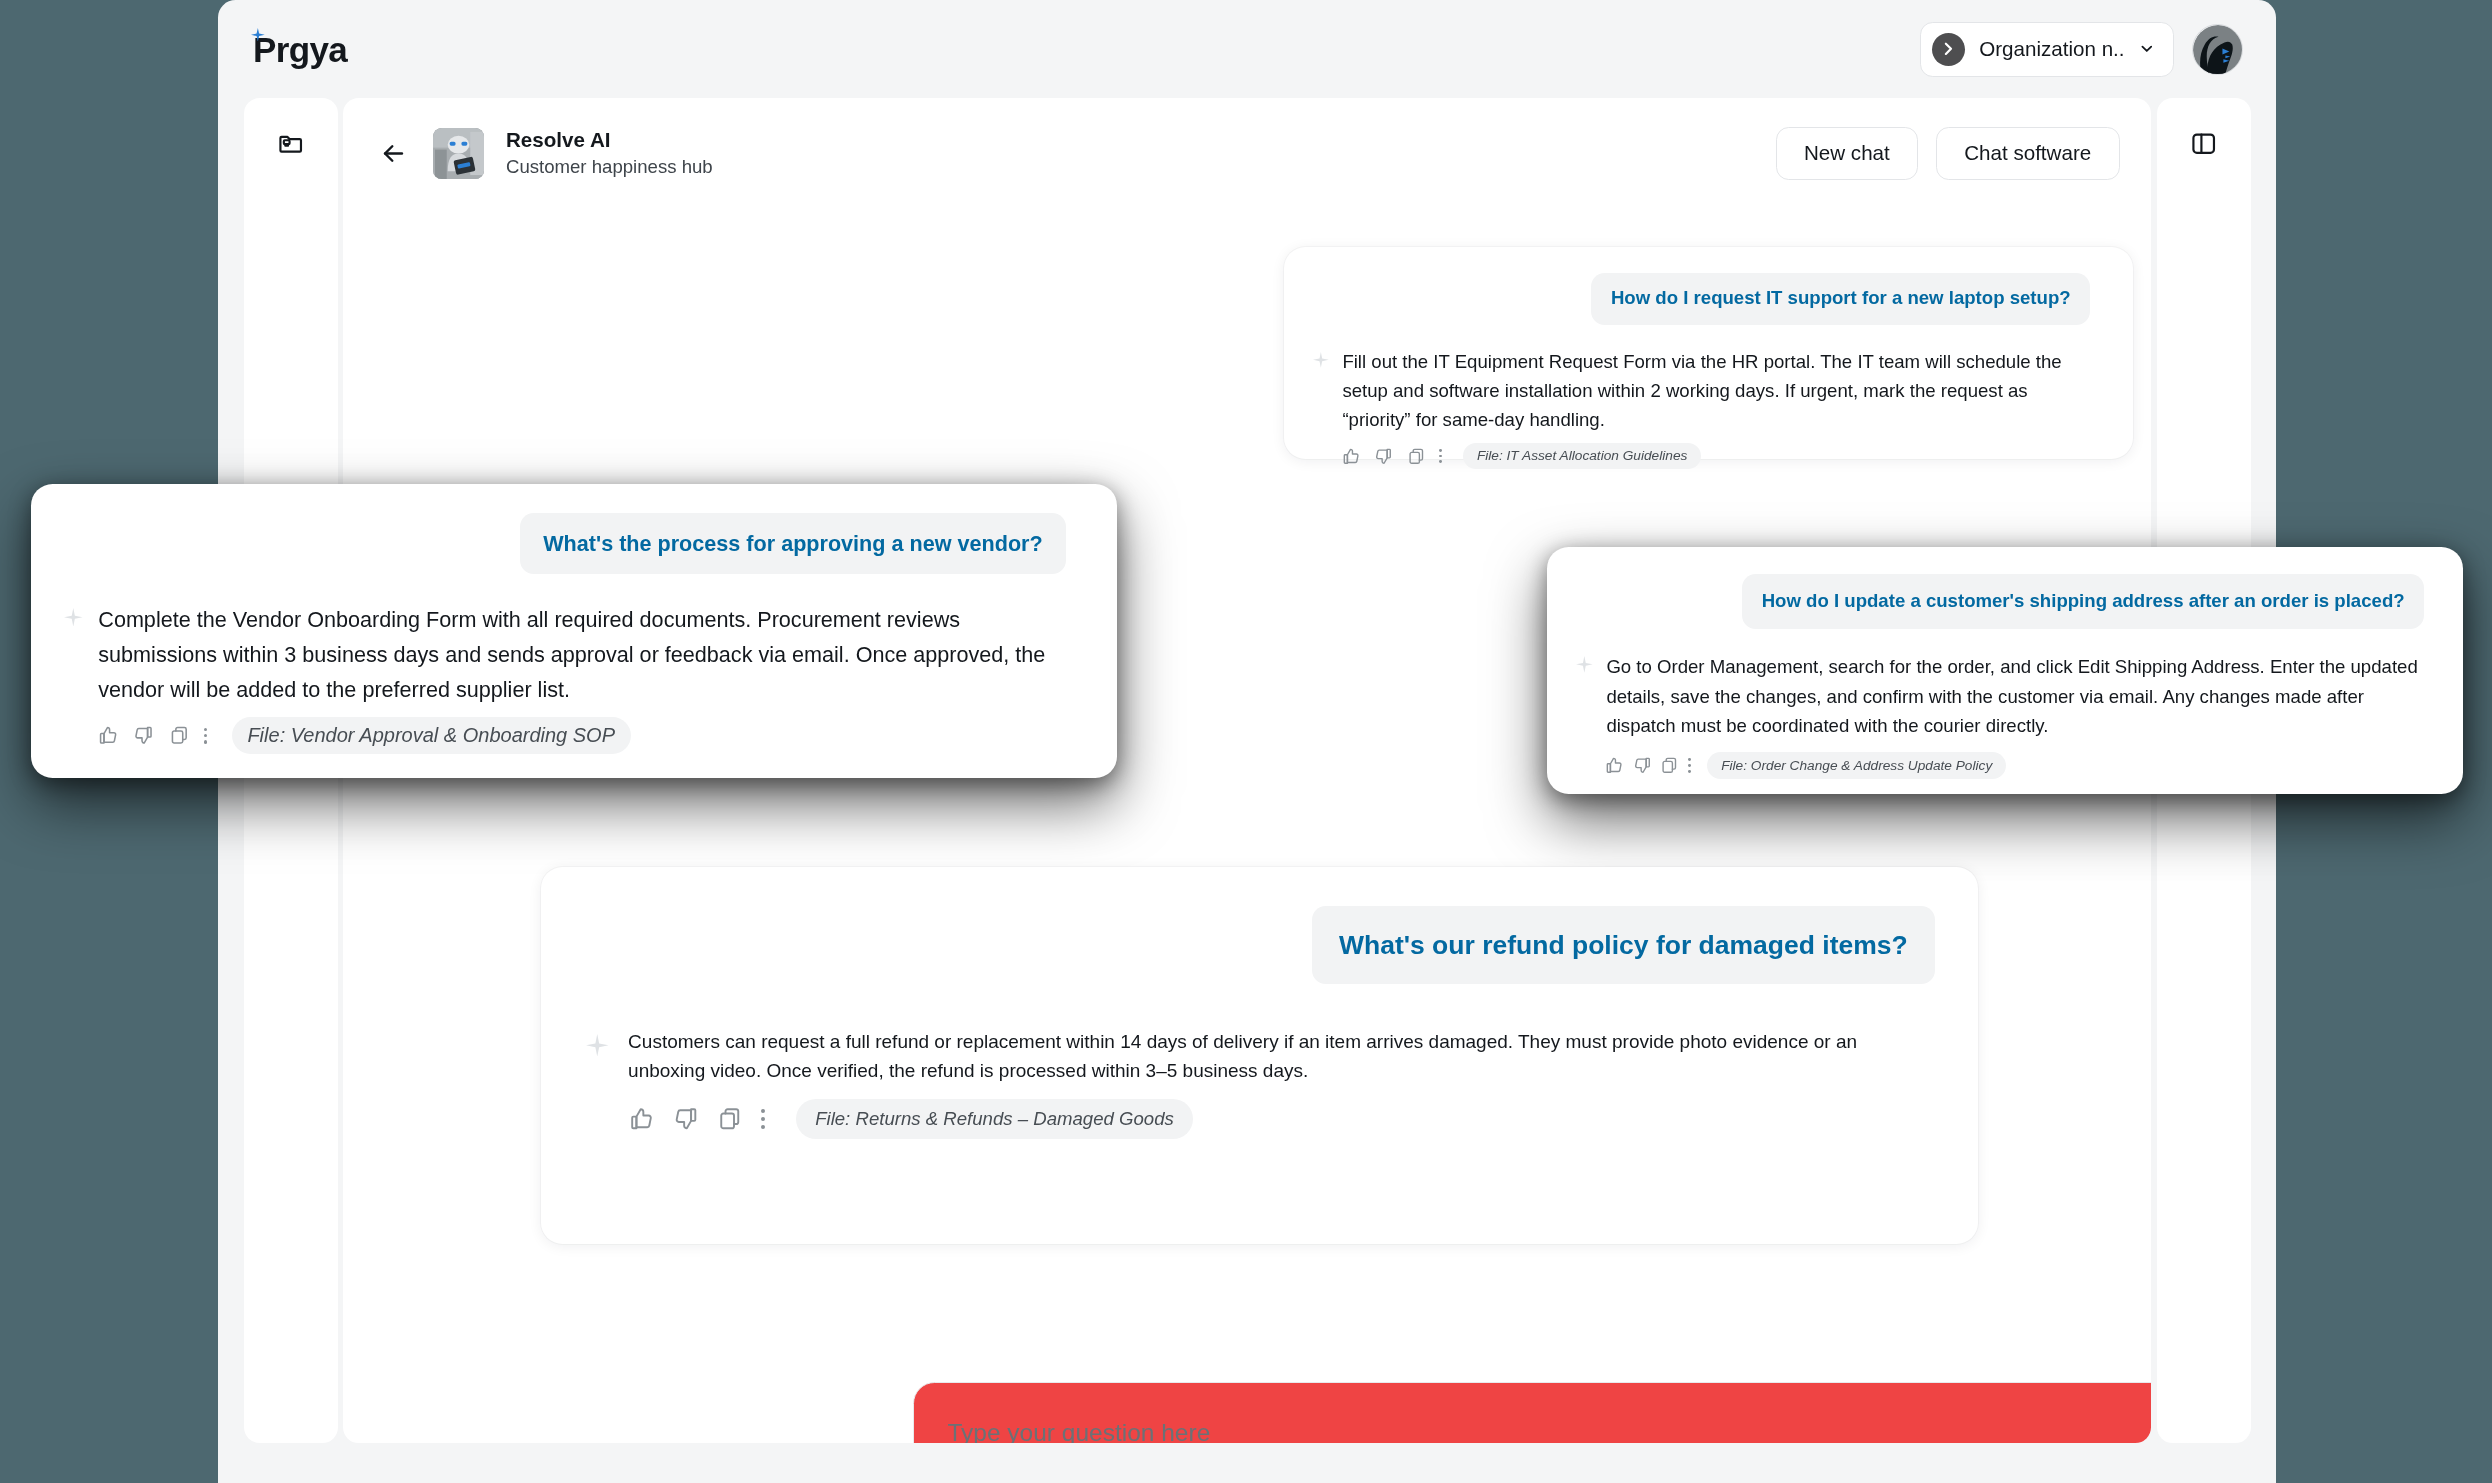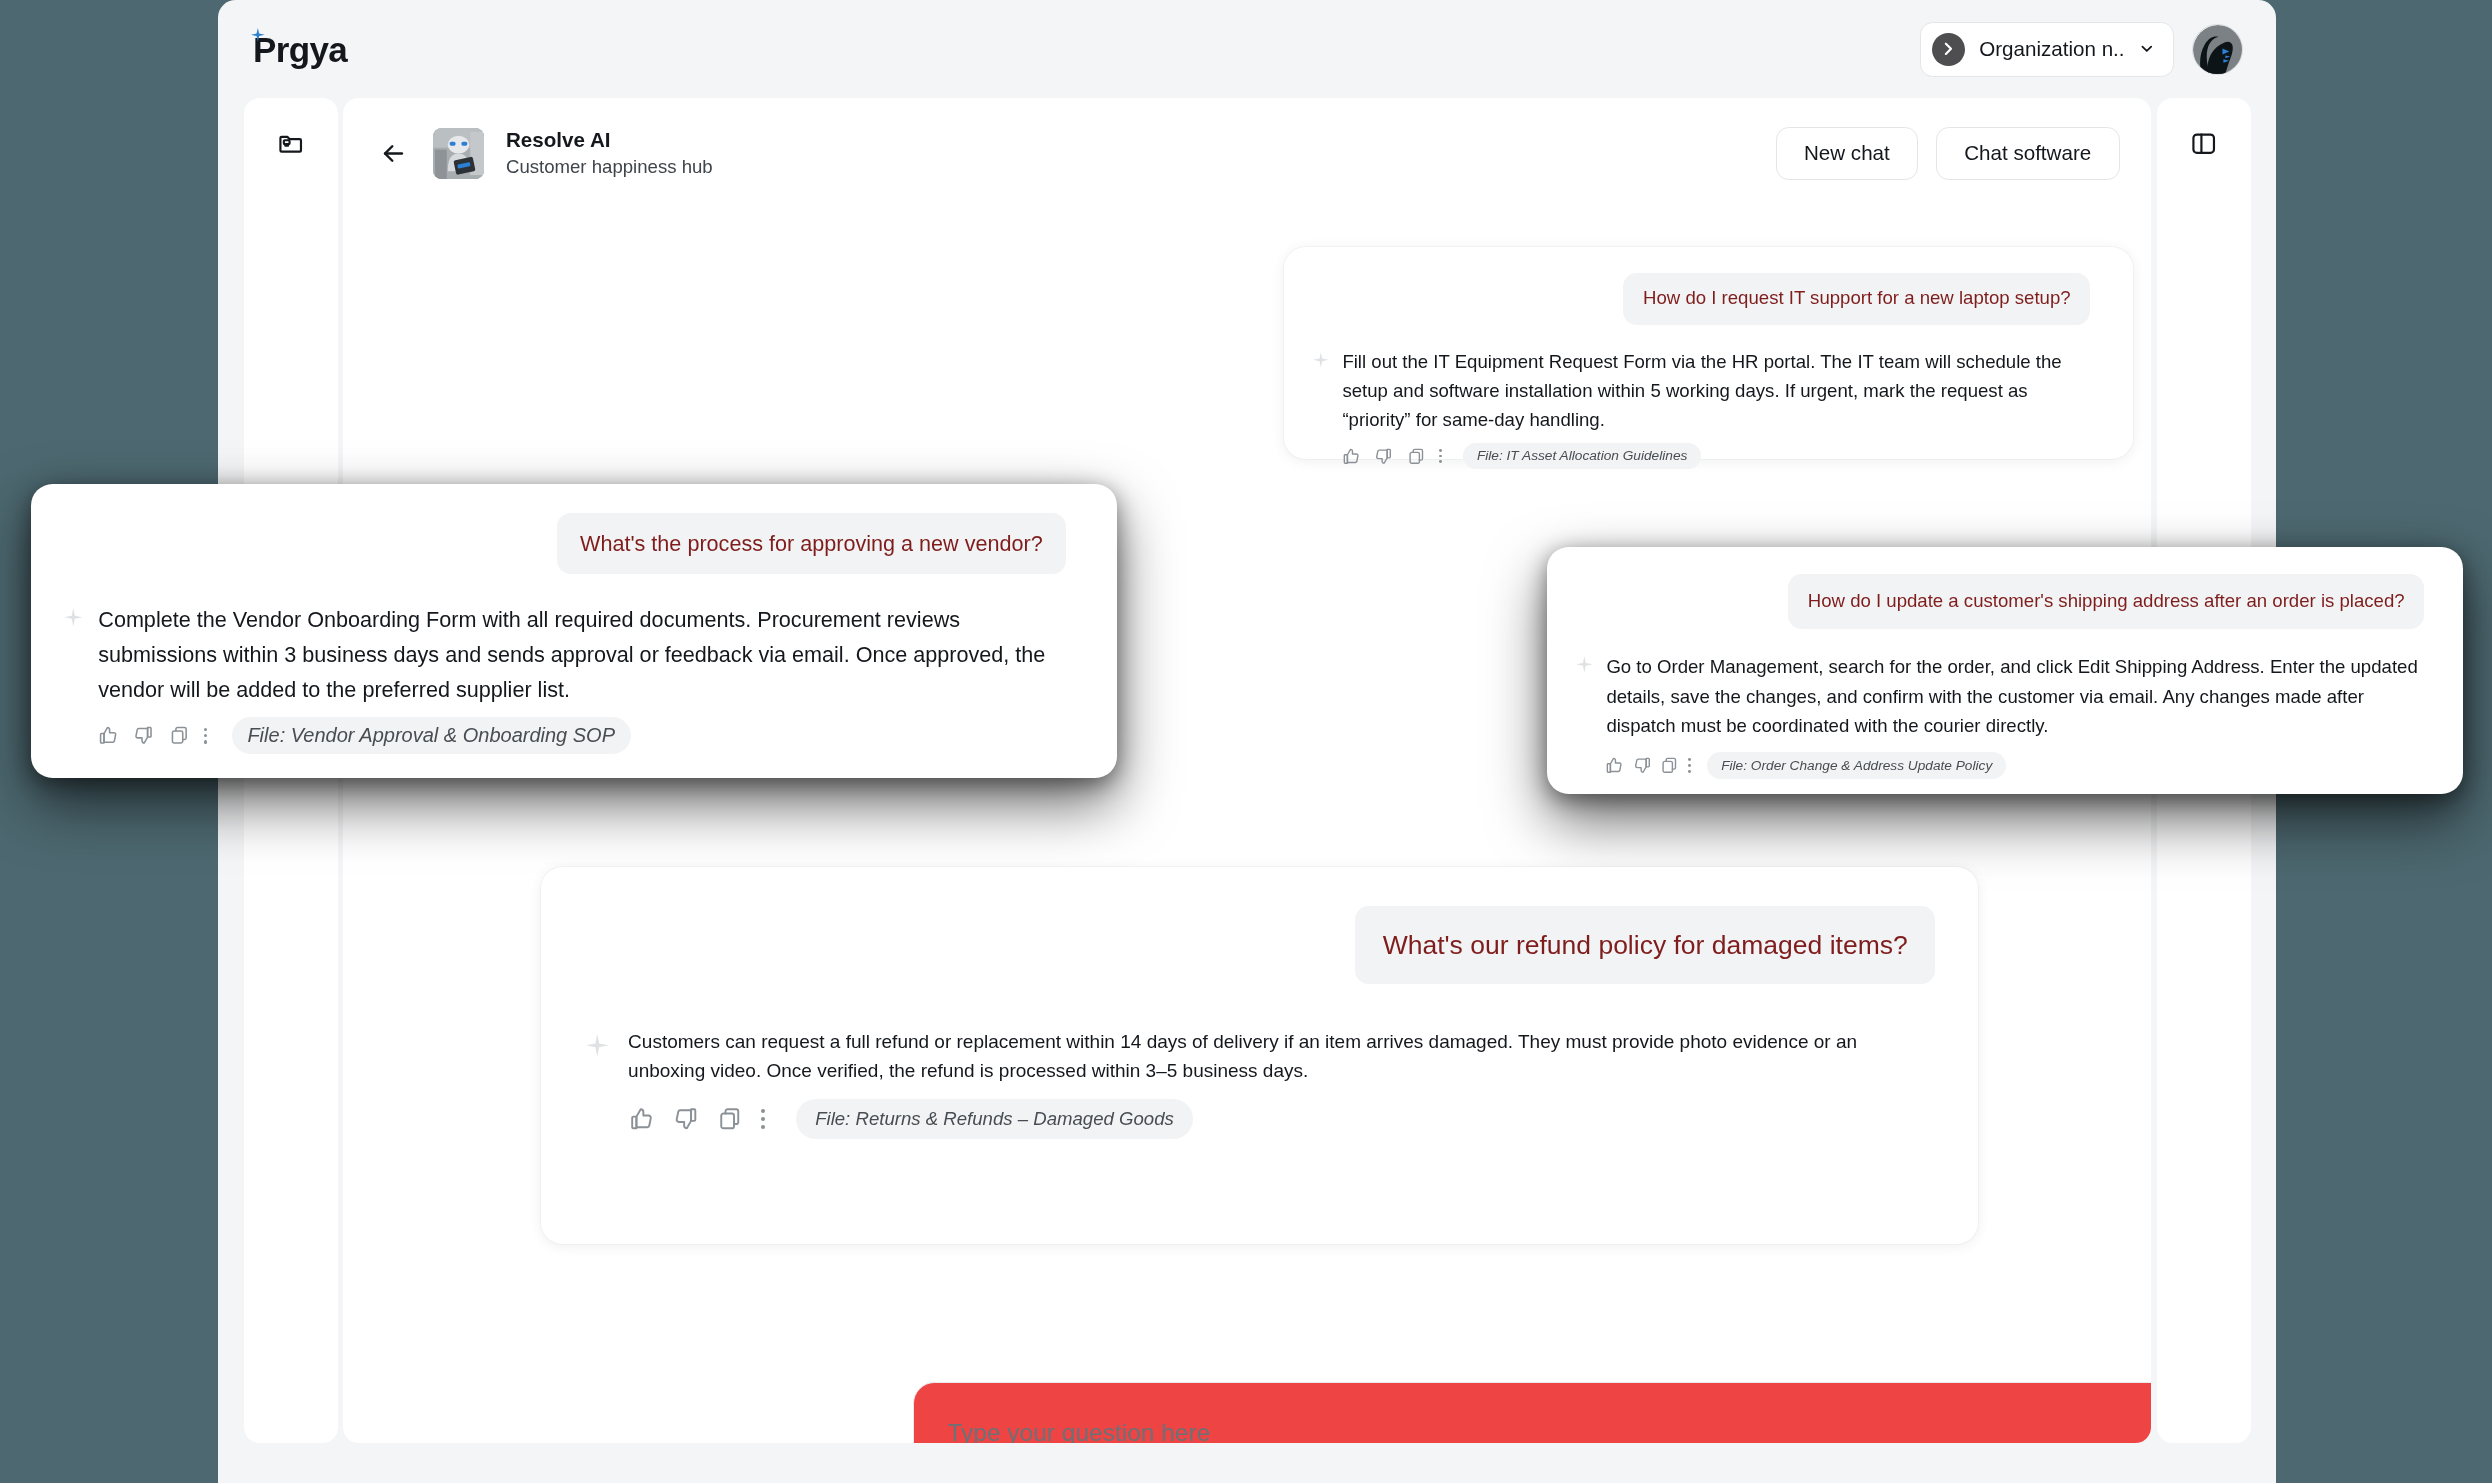--- a/index.html
+++ b/index.html
@@ -214,22 +214,23 @@
     box-shadow: 0 25.5px 59px rgba(0,0,0,0.58), 0 5.9px 21.6px rgba(0,0,0,0.42);
   }
   .card.plain {
     box-shadow: 0 2px 13.7px rgba(16,24,40,0.07), 0 0 0 1px rgba(16,24,40,0.03);
   }
 
   .q-row { display: flex; justify-content: flex-end; }
   .bubble-q {
     background: #f2f3f4;
     border-radius: 13.7px;
-    color: #7f1d1d;
+    color: #0369a1;
     line-height: 1.45;
+    font-weight: bold;
   }
 
   .a-row { display: flex; align-items: flex-start; }
   .spark-ico { flex: 0 0 auto; }
   .a-text { color: #14181d; }
 
   .actions {
     display: flex;
     align-items: center;
   }
@@ -443,21 +444,21 @@
 </div>
 
 <div class="card plain" id="card-it">
   <div class="q-row">
     <div class="bubble-q">How do I request IT support for a new laptop setup?</div>
   </div>
   <div class="a-row">
     <svg class="spark-ico" viewBox="0 0 24 24">
       <path d="M12 0 L14 10 L24 12 L14 14 L12 24 L10 14 L0 12 L10 10 Z" fill="#dfe2e5"></path>
     </svg>
-    <div class="a-text">Fill out the IT Equipment Request Form via the HR portal. The IT team will schedule the setup and software installation within 5 working days. If urgent, mark the request as “priority” for same-day handling.</div>
+    <div class="a-text">Fill out the IT Equipment Request Form via the HR portal. The IT team will schedule the setup and software installation within 2 working days. If urgent, mark the request as “priority” for same-day handling.</div>
   </div>
   <div class="actions">
     <span class="act-ico">
       <svg viewBox="0 0 24 24" fill="none" stroke="#8b9196" stroke-width="1.8" stroke-linecap="round" stroke-linejoin="round">
           <path d="M7 10v11H4a1 1 0 01-1-1v-9a1 1 0 011-1z"></path>
           <path d="M7 10l4-7a2.5 2.5 0 012.5 2.5V9h5a2 2 0 012 2.4l-1.4 7A2 2 0 0117 20H7z"></path>
         </svg>
     </span>
     <span class="act-ico">
       <svg viewBox="0 0 24 24" fill="none" stroke="#8b9196" stroke-width="1.8" stroke-linecap="round" stroke-linejoin="round">

